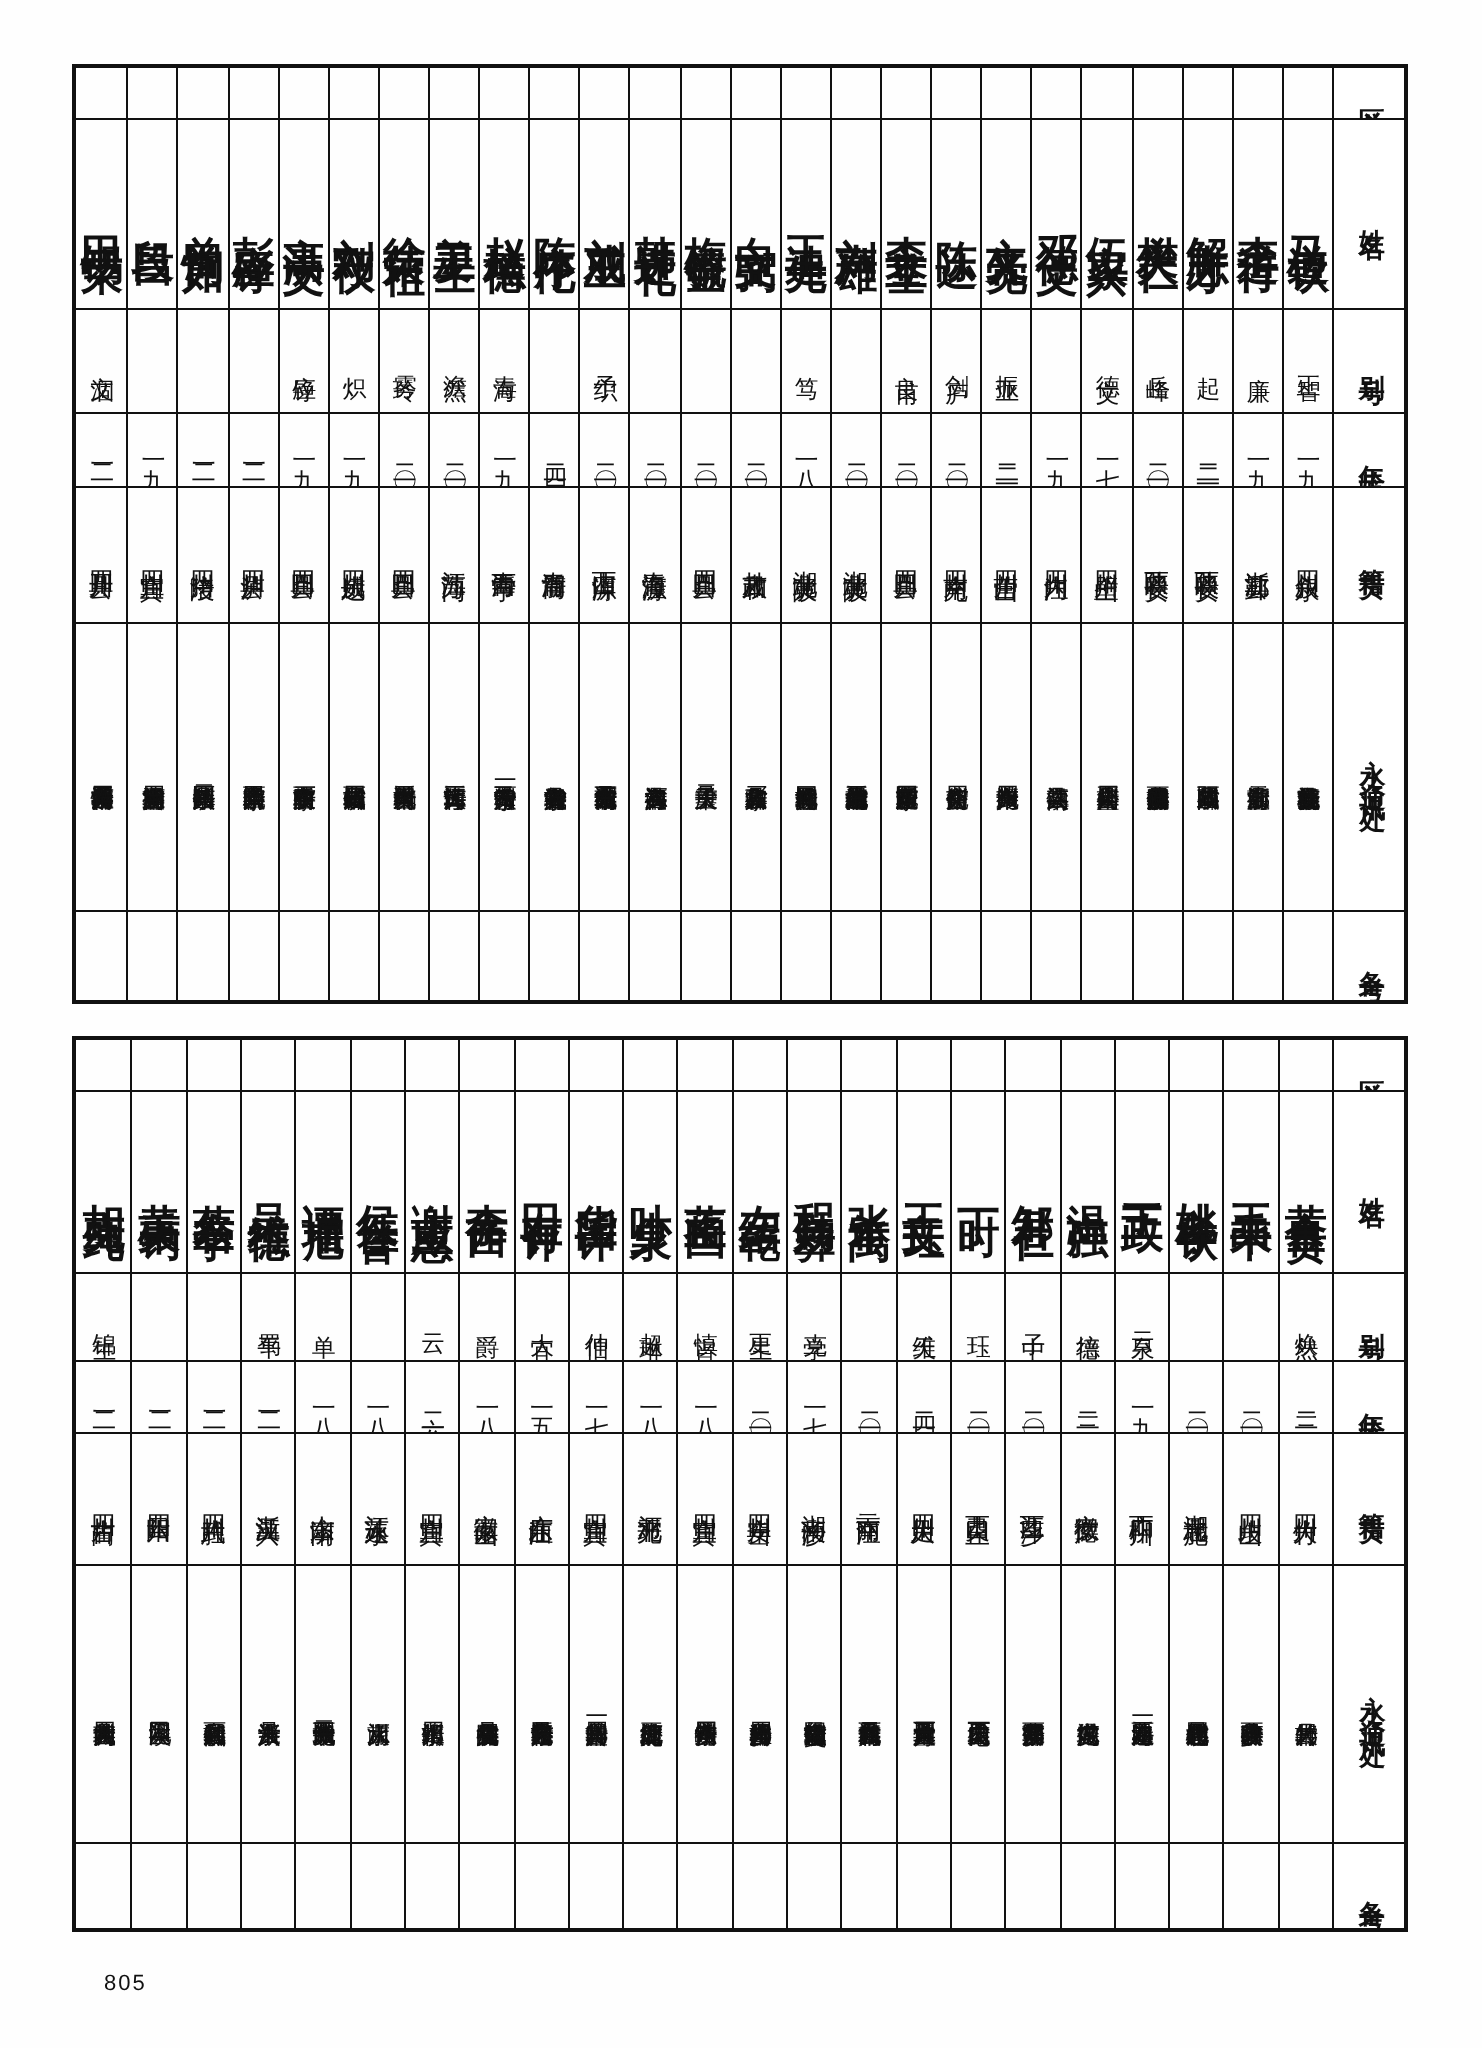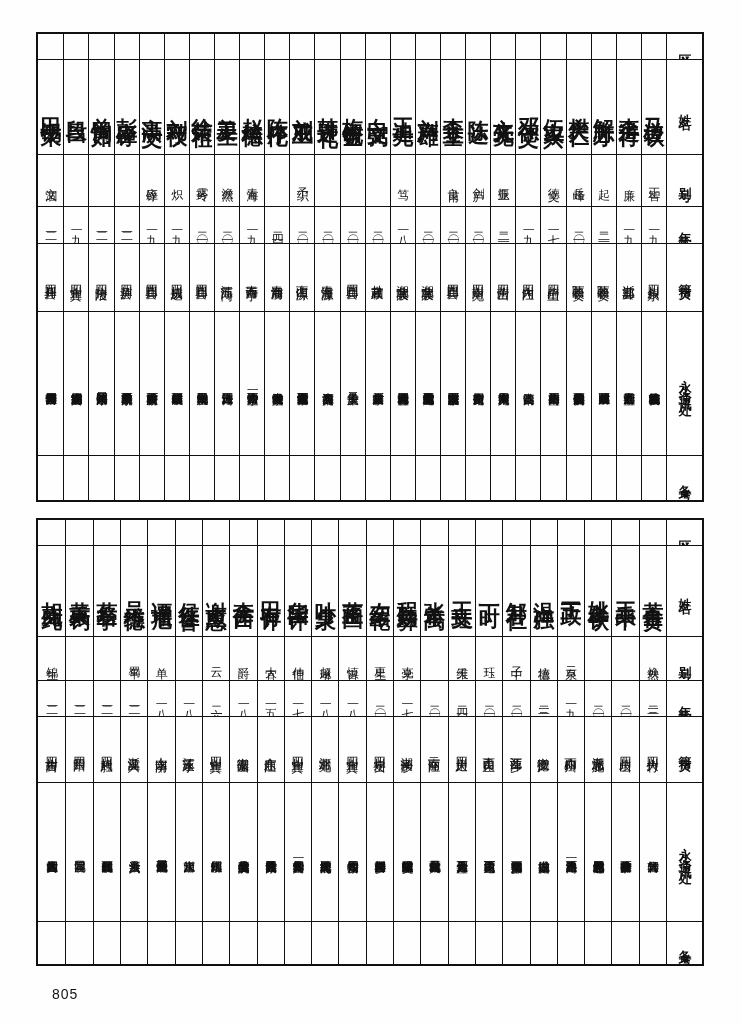--- a/index.html
+++ b/index.html
@@ -103,21 +103,21 @@
   #block-bottom .r-alias { height: 44px; }
   #block-bottom .r-age   { height: 36px; }
   #block-bottom .r-orig  { height: 66px; }
   #block-bottom .r-addr  { height: 140px; }
   #block-bottom .r-note  { height: 42px; }
 
   .page-number {
     position: absolute;
     left: 52px;
     top: 986px;
-    font-size: 14px;
+    font-size: 11px;
     font-family: "Liberation Sans", sans-serif;
     color: #111;
     letter-spacing: 1px;
   }
 </style>
 </head>
 <body>
 
 <div class="page">
 

